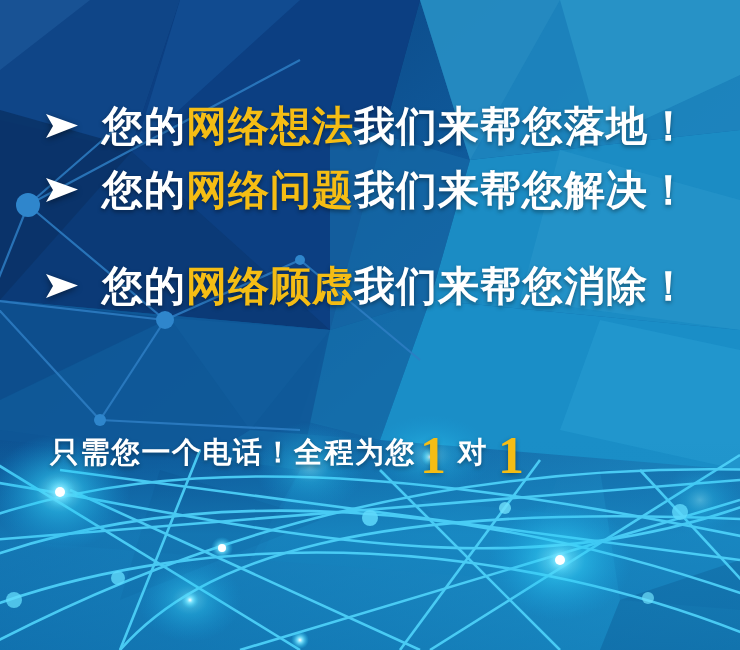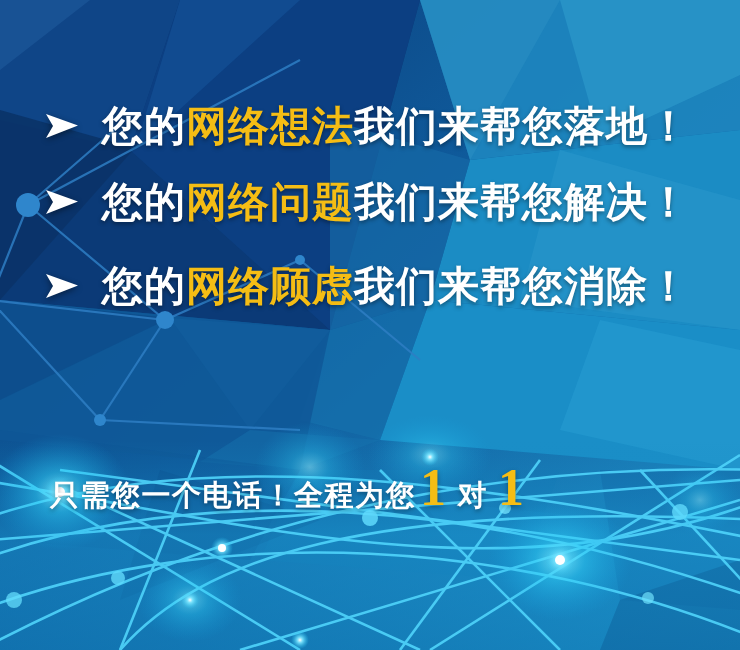--- a/index.html
+++ b/index.html
@@ -36,21 +36,21 @@
   }
 
   .bullet-line {
     position: absolute;
     left: 40px;
     display: flex;
     align-items: center;
     white-space: nowrap;
   }
   .bullet-line.l1 { top: 104px; }
-  .bullet-line.l2 { top: 180px; }
+  .bullet-line.l2 { top: 168px; }
   .bullet-line.l3 { top: 264px; }
 
   .arrow-icon {
     width: 44px;
     height: 44px;
     flex: 0 0 44px;
     display: block;
     margin-right: 18px;
     filter: drop-shadow(0 2px 3px rgba(0,0,0,0.45));
   }
@@ -72,21 +72,21 @@
     left: 50px;
     font-size: 29px;
     font-weight: bold;
     color: #ffffff;
     letter-spacing: 1.5px;
     white-space: nowrap;
     text-shadow: 0 2px 4px rgba(0,0,0,0.35);
     line-height: 1;
   }
   .sub-line.s1 { top: 366px; }
-  .sub-line.s2 { top: 458px; display: flex; align-items: flex-end; }
+  .sub-line.s2 { top: 426px; display: flex; align-items: center; }
 
   .big-one {
     color: #f5bd14;
     font-size: 52px;
     font-weight: bold;
     line-height: 1;
     margin: 0 4px;
     position: relative;
     top: 4px;
     text-shadow: 0 2px 5px rgba(0,0,0,0.35);

